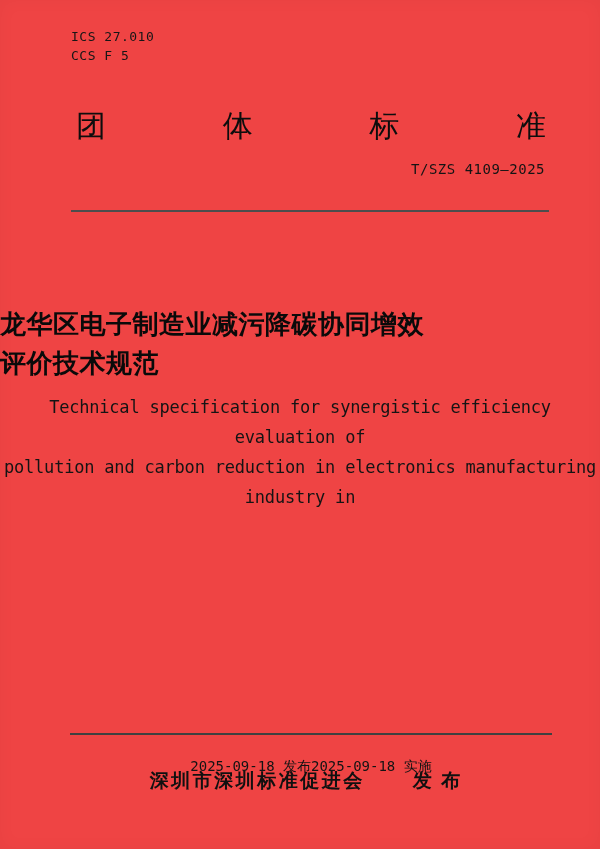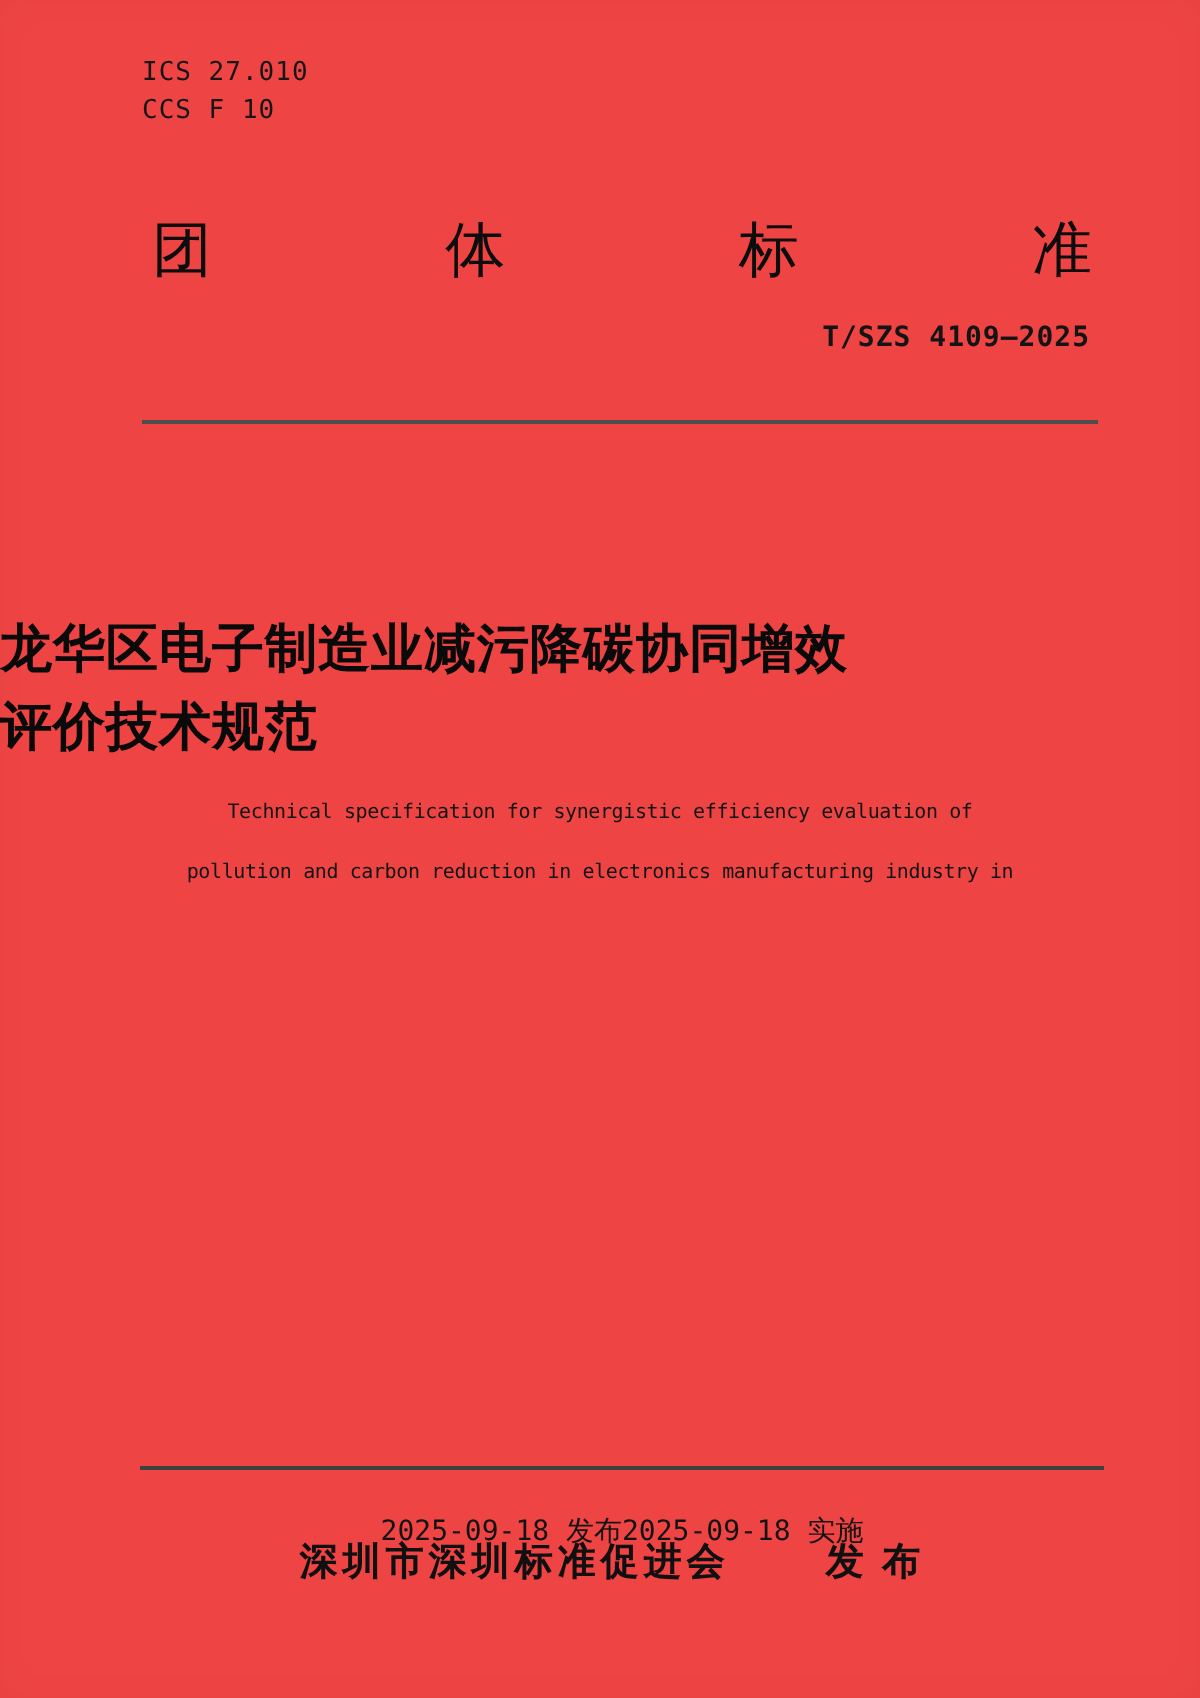--- a/index.html
+++ b/index.html
@@ -44,21 +44,20 @@
     color: #0d0d0d;
   }
   
   .std-number {
     position: absolute;
     right: 55px;
     top: 161px;
     font-size: 14px;
     letter-spacing: 0.5px;
     color: #141414;
-    font-weight: bold;
   }
   .rule {
     position: absolute;
     height: 2px;
     background: #4d4d4d;
   }
   .rule-top {
     left: 71px;
     right: 51px;
     top: 210px;
@@ -81,21 +80,21 @@
     letter-spacing: 0.5px;
     color: #0a0a0a;
   }
   
   .title-en {
     position: absolute;
     left: 0;
     right: 0;
     top: 392px;
     text-align: center;
-    font-size: 10px;
+    font-size: 17px;
     line-height: 30px;
     letter-spacing: -0.2px;
     color: #141414;
   }
   
   .dates {
     position: absolute;
     left: 72px;
     right: 50px;
     top: 712px;
@@ -129,21 +128,21 @@
     margin-left: 16px;
   }
 </style>
 </head>
 <body>
 
 <div class="page">
 
   <div class="codes mono">
     <div>ICS 27.010</div>
-    <div>CCS F 10</div>
+    <div>CCS F 5</div>
   </div>
 
   <div class="std-type">
     <span>团</span>
     <span>体</span>
     <span>标</span>
     <span>准</span>
   </div>
 
   <div class="std-number mono">T/SZS 4109—2025</div>

